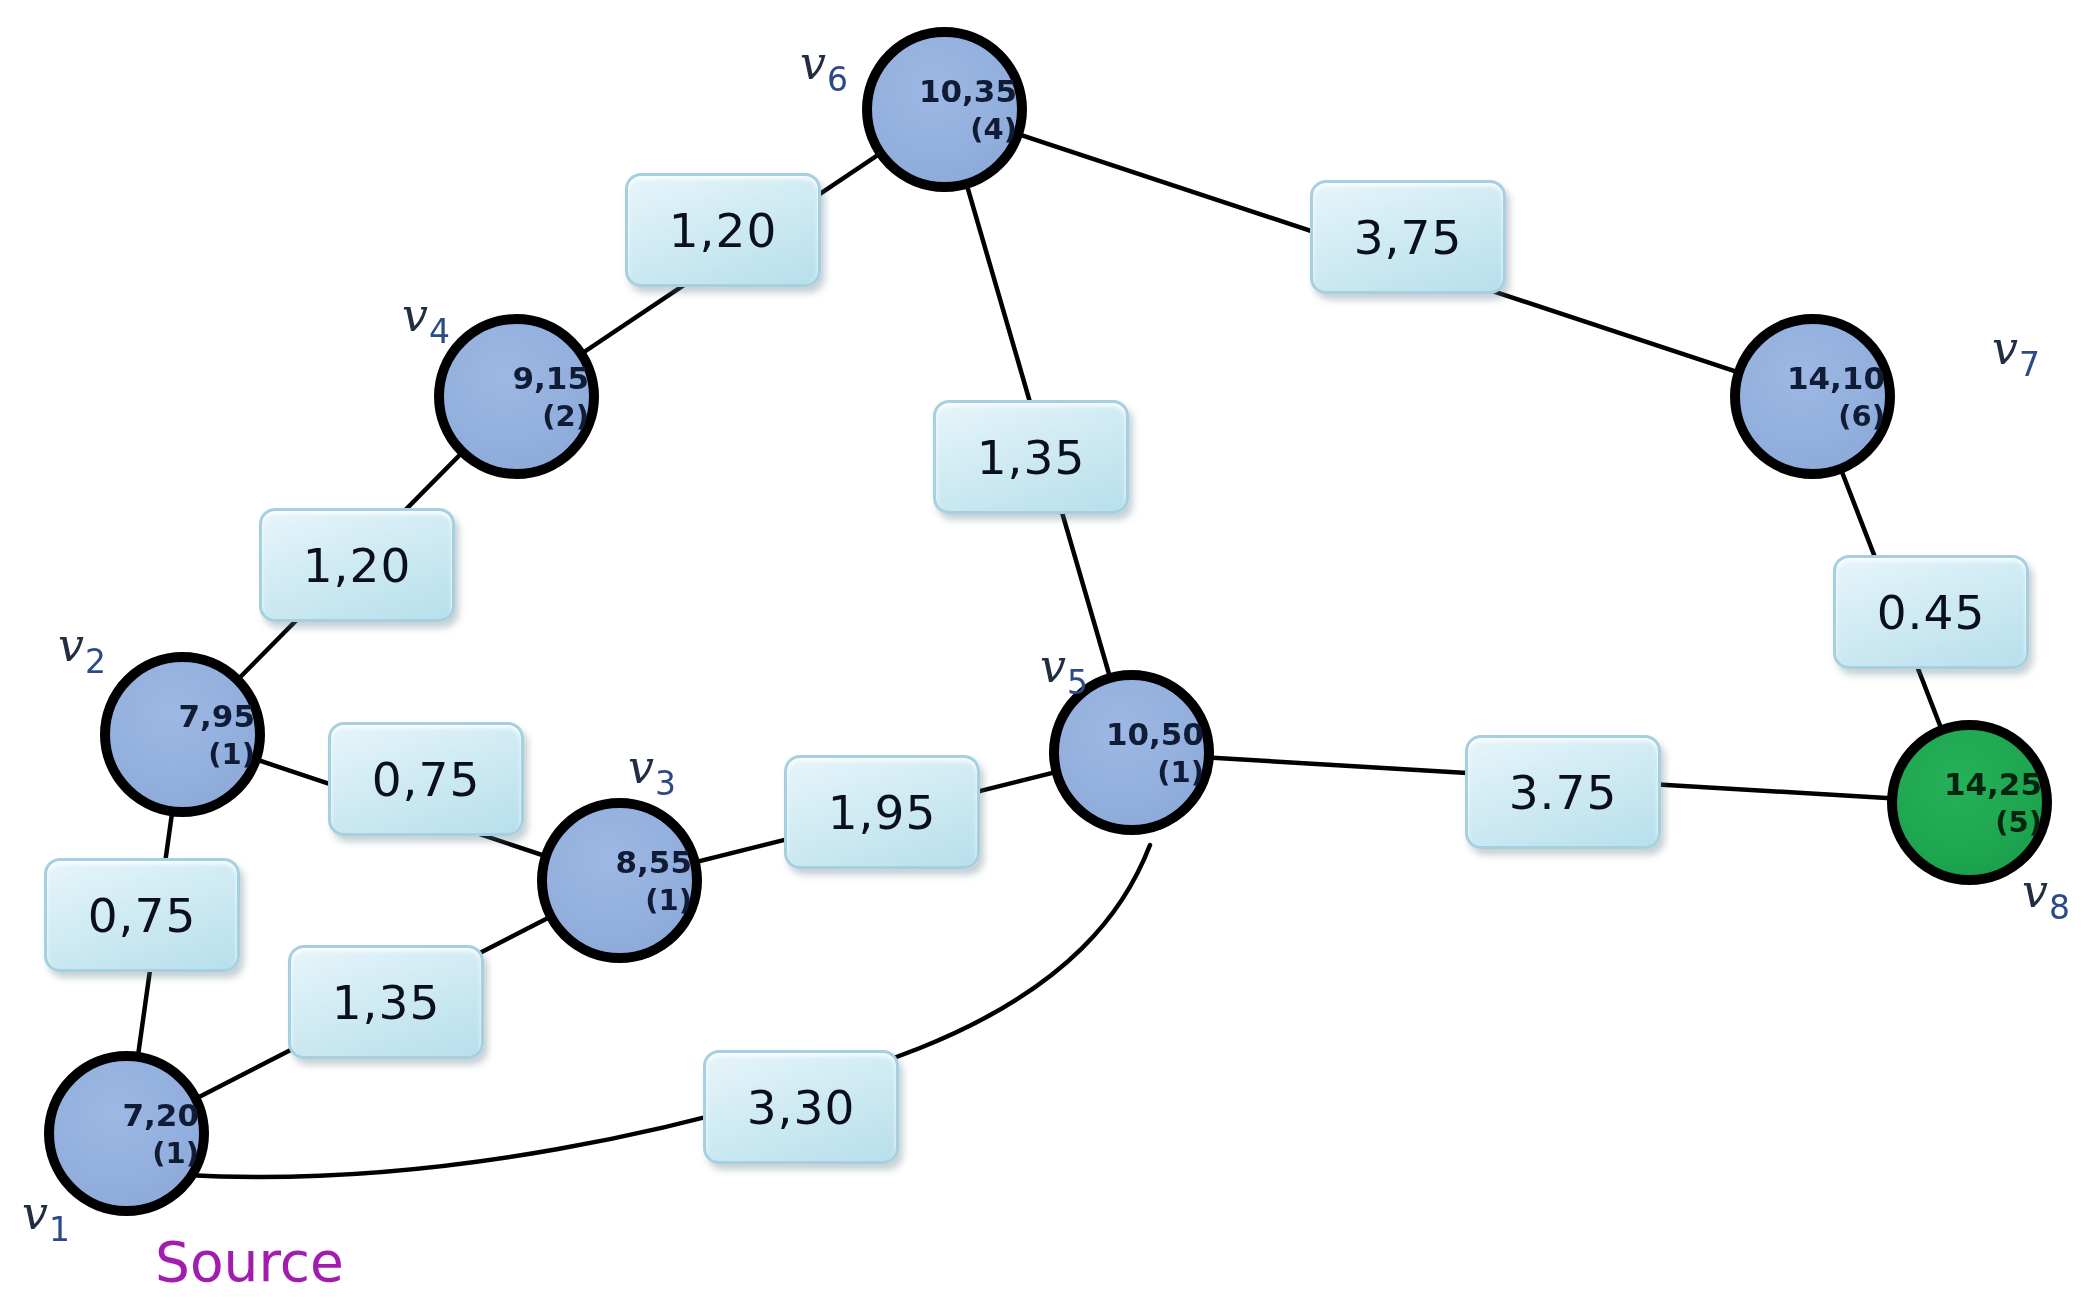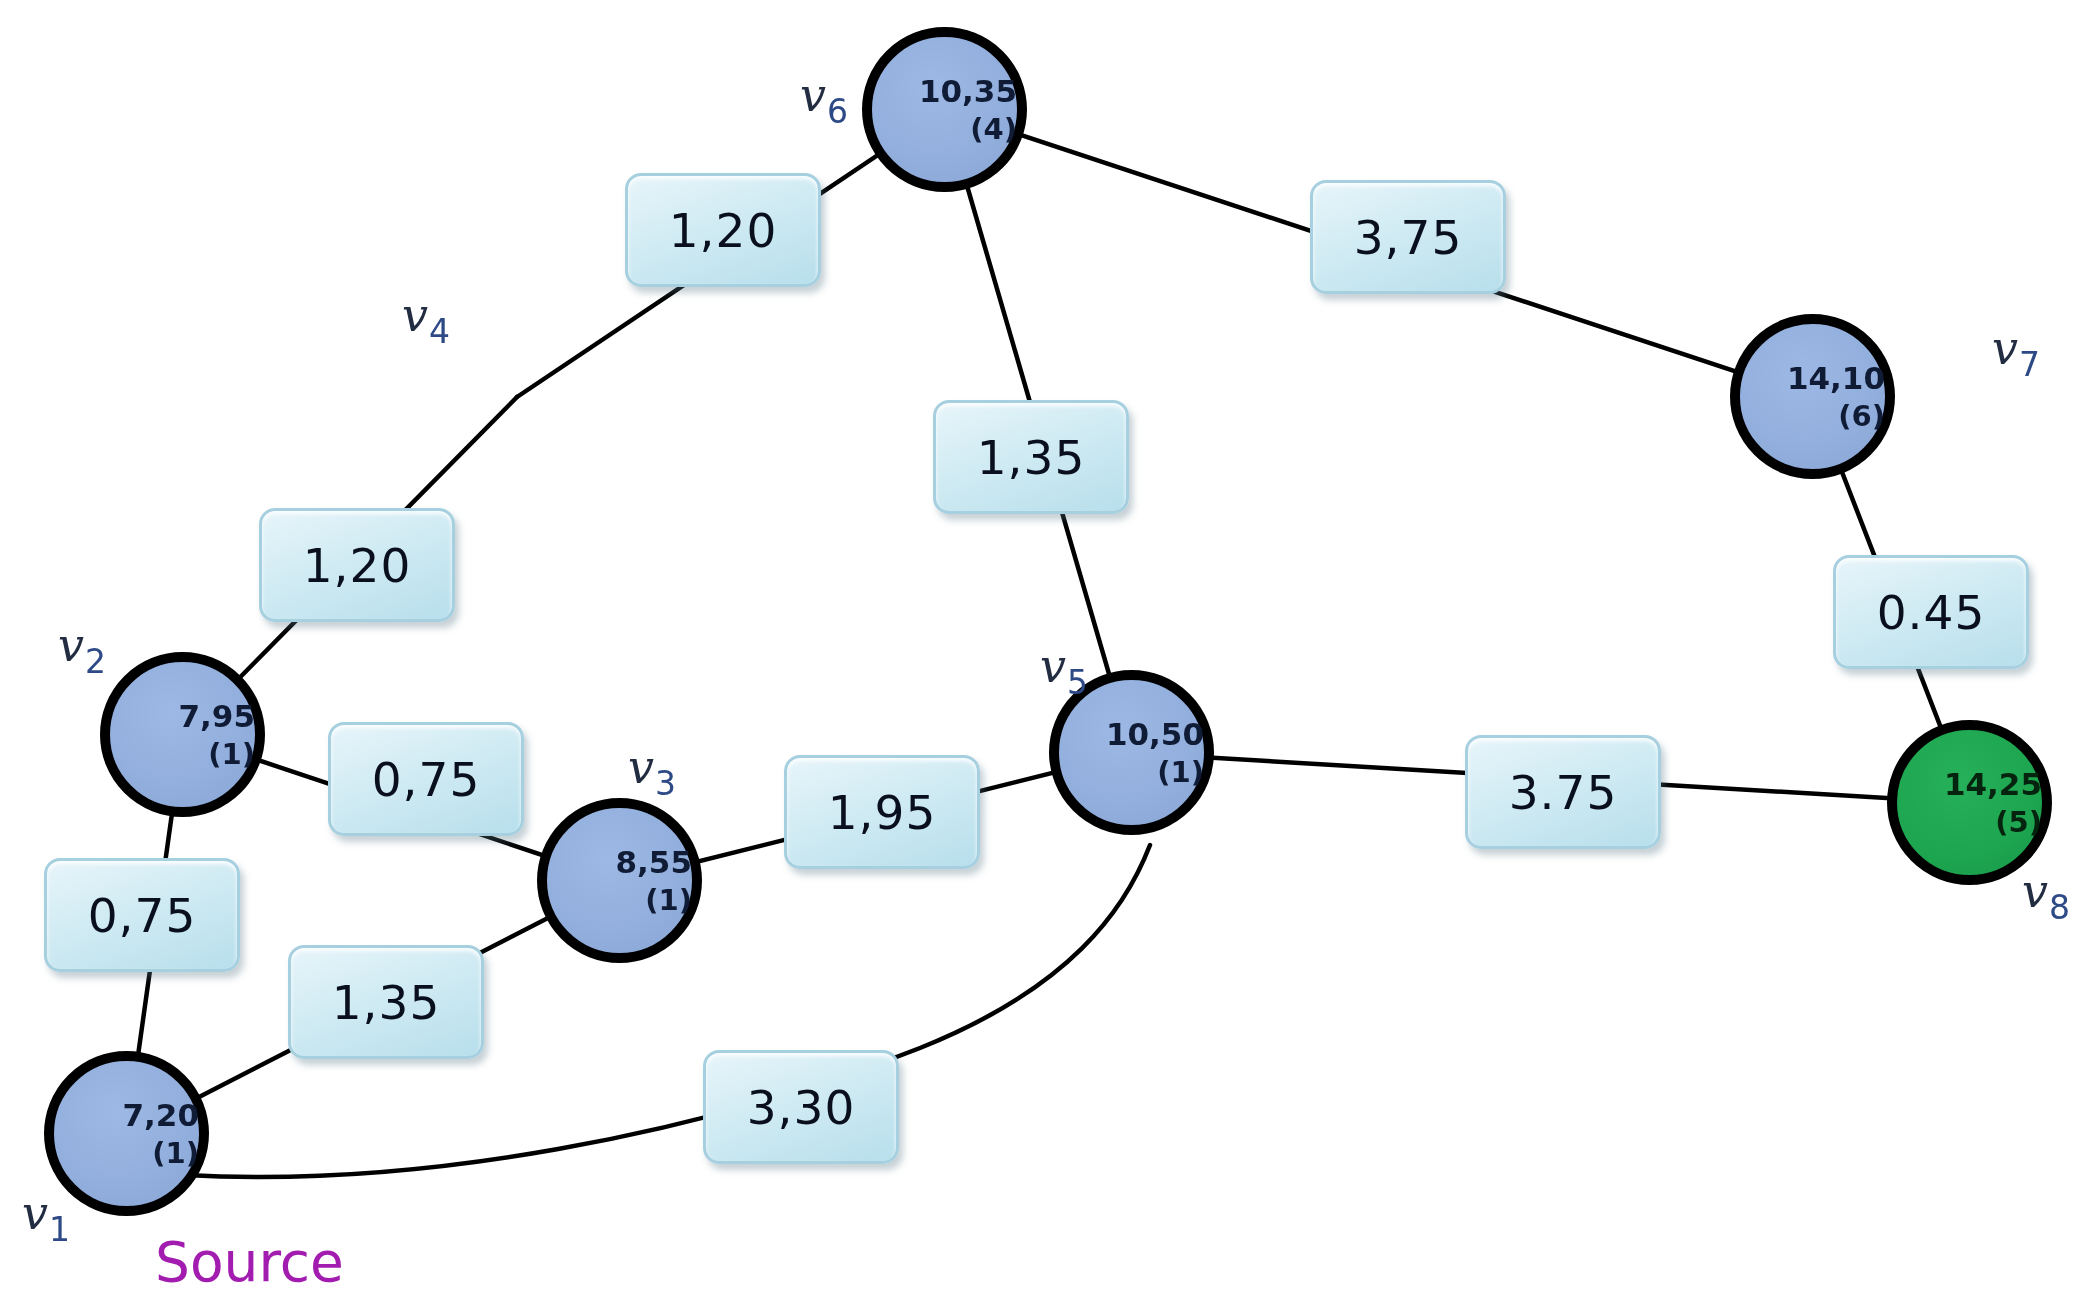--- a/index.html
+++ b/index.html
@@ -154,20 +154,24 @@
     <span class="ord">(1)</span>
   </div>
   <div class="node" style="left:100px; top:652px;">
     <span class="val">7,95</span>
     <span class="ord">(1)</span>
   </div>
   <div class="node" style="left:537px; top:798px;">
     <span class="val">8,55</span>
     <span class="ord">(1)</span>
   </div>
+  <div class="node" style="left:434px; top:314px;">
+    <span class="val">9,15</span>
+    <span class="ord">(2)</span>
+  </div>
   <div class="node" style="left:1049px; top:670px;">
     <span class="val">10,50</span>
     <span class="ord">(1)</span>
   </div>
   <div class="node" style="left:862px; top:27px;">
     <span class="val">10,35</span>
     <span class="ord">(4)</span>
   </div>
   <div class="node" style="left:1730px; top:314px;">
     <span class="val">14,10</span>
@@ -176,19 +180,19 @@
   <div class="node target" style="left:1887px; top:720px;">
     <span class="val">14,25</span>
     <span class="ord">(5)</span>
   </div>
 
   <div class="vlabel" style="left:22px; top:1190px;"><span>v</span><sub>1</sub></div>
   <div class="vlabel" style="left:58px; top:622px;"><span>v</span><sub>2</sub></div>
   <div class="vlabel" style="left:628px; top:744px;"><span>v</span><sub>3</sub></div>
   <div class="vlabel" style="left:402px; top:292px;"><span>v</span><sub>4</sub></div>
   <div class="vlabel" style="left:1040px; top:643px;"><span>v</span><sub>5</sub></div>
-  <div class="vlabel" style="left:800px; top:40px;margin-top:32px;"><span>v</span><sub>6</sub></div>
+  <div class="vlabel" style="left:800px; top:40px;"><span>v</span><sub>6</sub></div>
   <div class="vlabel" style="left:1992px; top:325px;"><span>v</span><sub>7</sub></div>
   <div class="vlabel" style="left:2022px; top:868px;"><span>v</span><sub>8</sub></div>
 
   <div class="source-label" style="left:155px; top:1230px;">Source</div>
 
 </div>
 
 </body></html>

